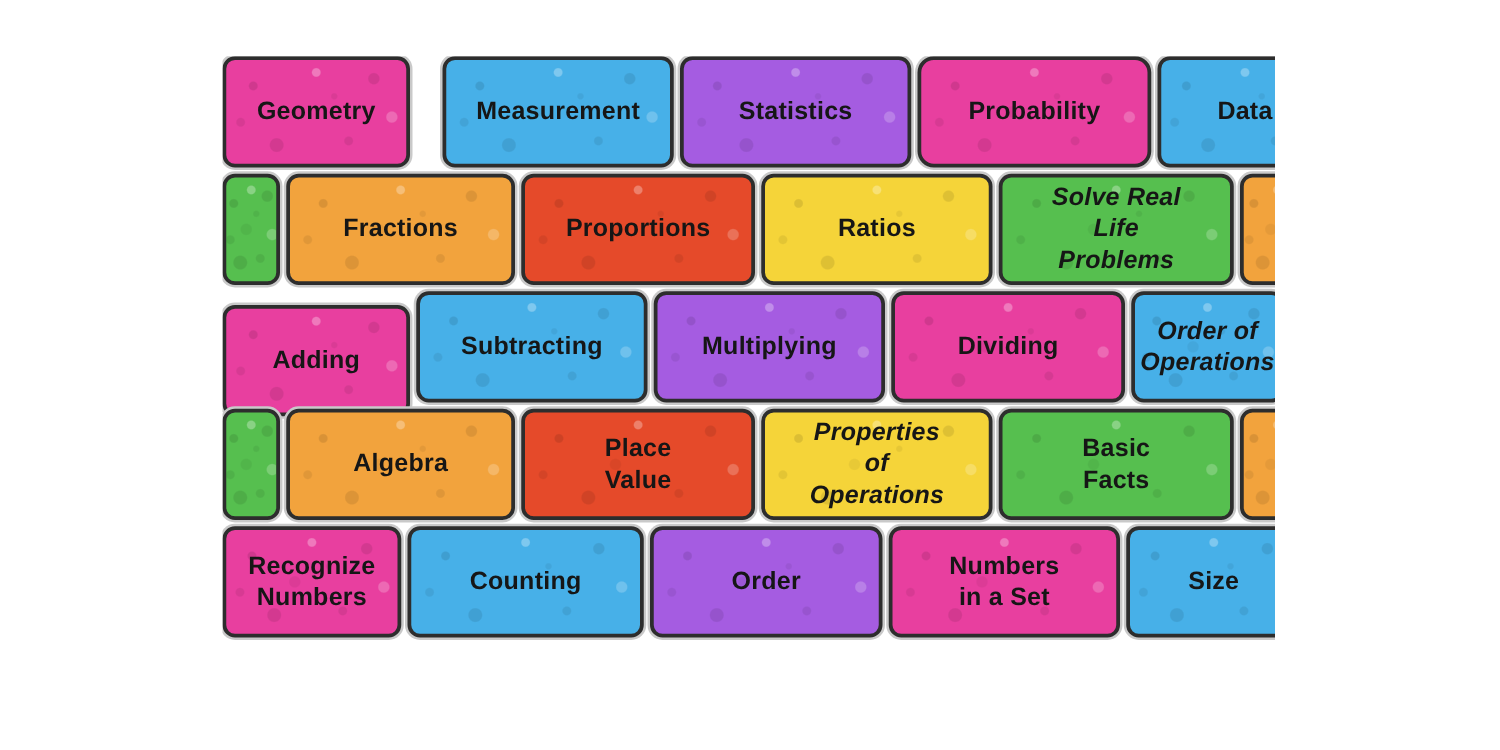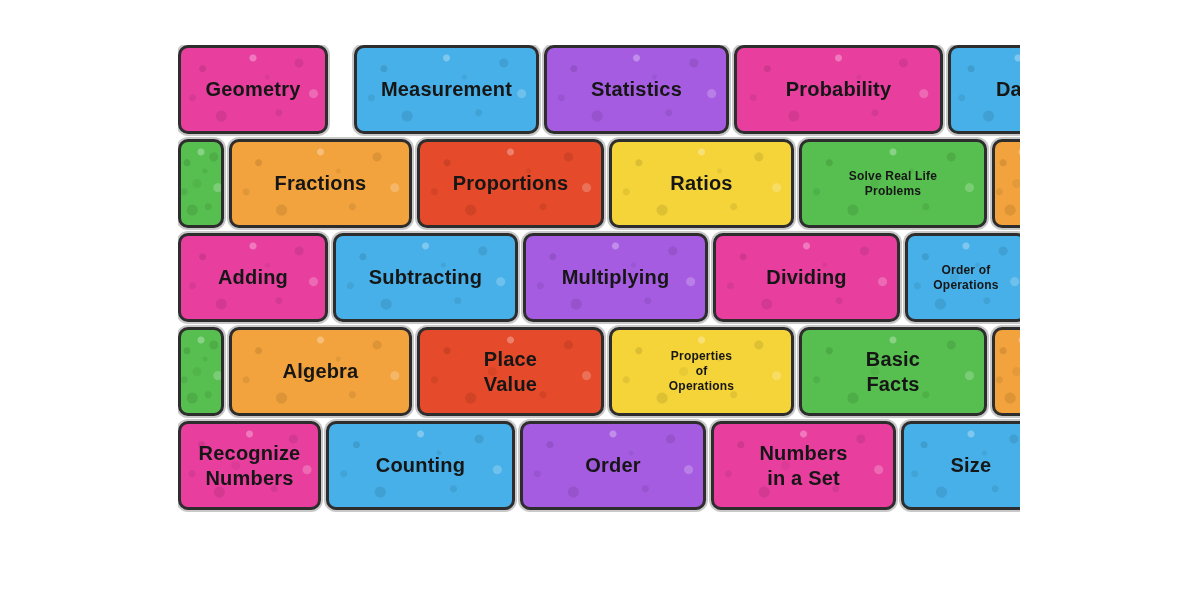--- a/index.html
+++ b/index.html
@@ -64,39 +64,39 @@
   .brick .lbl {
     position: relative;
     z-index: 1;
     font-weight: 700;
     font-size: 20px;
     line-height: 1.25;
     color: #161616;
     white-space: pre-line;
     letter-spacing: 0.2px;
   }
-  .brick .lbl.small { font-size: 12px; }
+  .brick .lbl.small { font-size: 20px; font-style: italic; }
 </style>
 </head>
 <body>
 
 <div class="canvas">
   <div class="wall">
 
     <div class="row">
       <div class="brick" style="width: 150px; background-color: rgb(232, 63, 159);">
           <span class="lbl">Geometry</span>
         </div>
       <div class="brick" style="width: 185px; background-color: rgb(71, 176, 232); margin-left: 21px;">
           <span class="lbl">Measurement</span>
         </div>
       <div class="brick" style="width: 185px; background-color: rgb(165, 92, 225);">
           <span class="lbl">Statistics</span>
         </div>
-      <div class="brick" style="width: 209px; background-color: rgb(232, 63, 159);">
+      <div class="brick" style="width: 187px; background-color: rgb(232, 63, 159); border-radius: 13px;">
           <span class="lbl">Probability</span>
         </div>
       <div class="brick" style="width: 140px; background-color: rgb(71, 176, 232);">
           <span class="lbl">Data</span>
         </div>
     </div>
 
     <div class="row">
       <div class="brick" style="width: 40px; background-color: rgb(86, 191, 79);">
           <span class="lbl"></span>
@@ -113,21 +113,21 @@
       <div class="brick" style="width: 188px; background-color: rgb(86, 191, 79);">
           <span class="lbl small">Solve Real Life
 Problems</span>
         </div>
       <div class="brick" style="width: 60px; background-color: rgb(242, 163, 61);">
           <span class="lbl"></span>
         </div>
     </div>
 
     <div class="row">
-      <div class="brick" style="width: 150px; background-color: rgb(232, 63, 159);">
+      <div class="brick" style="width: 150px; background-color: rgb(232, 63, 159); margin-top: 11px;">
           <span class="lbl">Adding</span>
         </div>
       <div class="brick" style="width: 185px; background-color: rgb(71, 176, 232);">
           <span class="lbl">Subtracting</span>
         </div>
       <div class="brick" style="width: 185px; background-color: rgb(165, 92, 225);">
           <span class="lbl">Multiplying</span>
         </div>
       <div class="brick" style="width: 187px; background-color: rgb(232, 63, 159); text-align: center;">
           <span class="lbl">Dividing</span>

